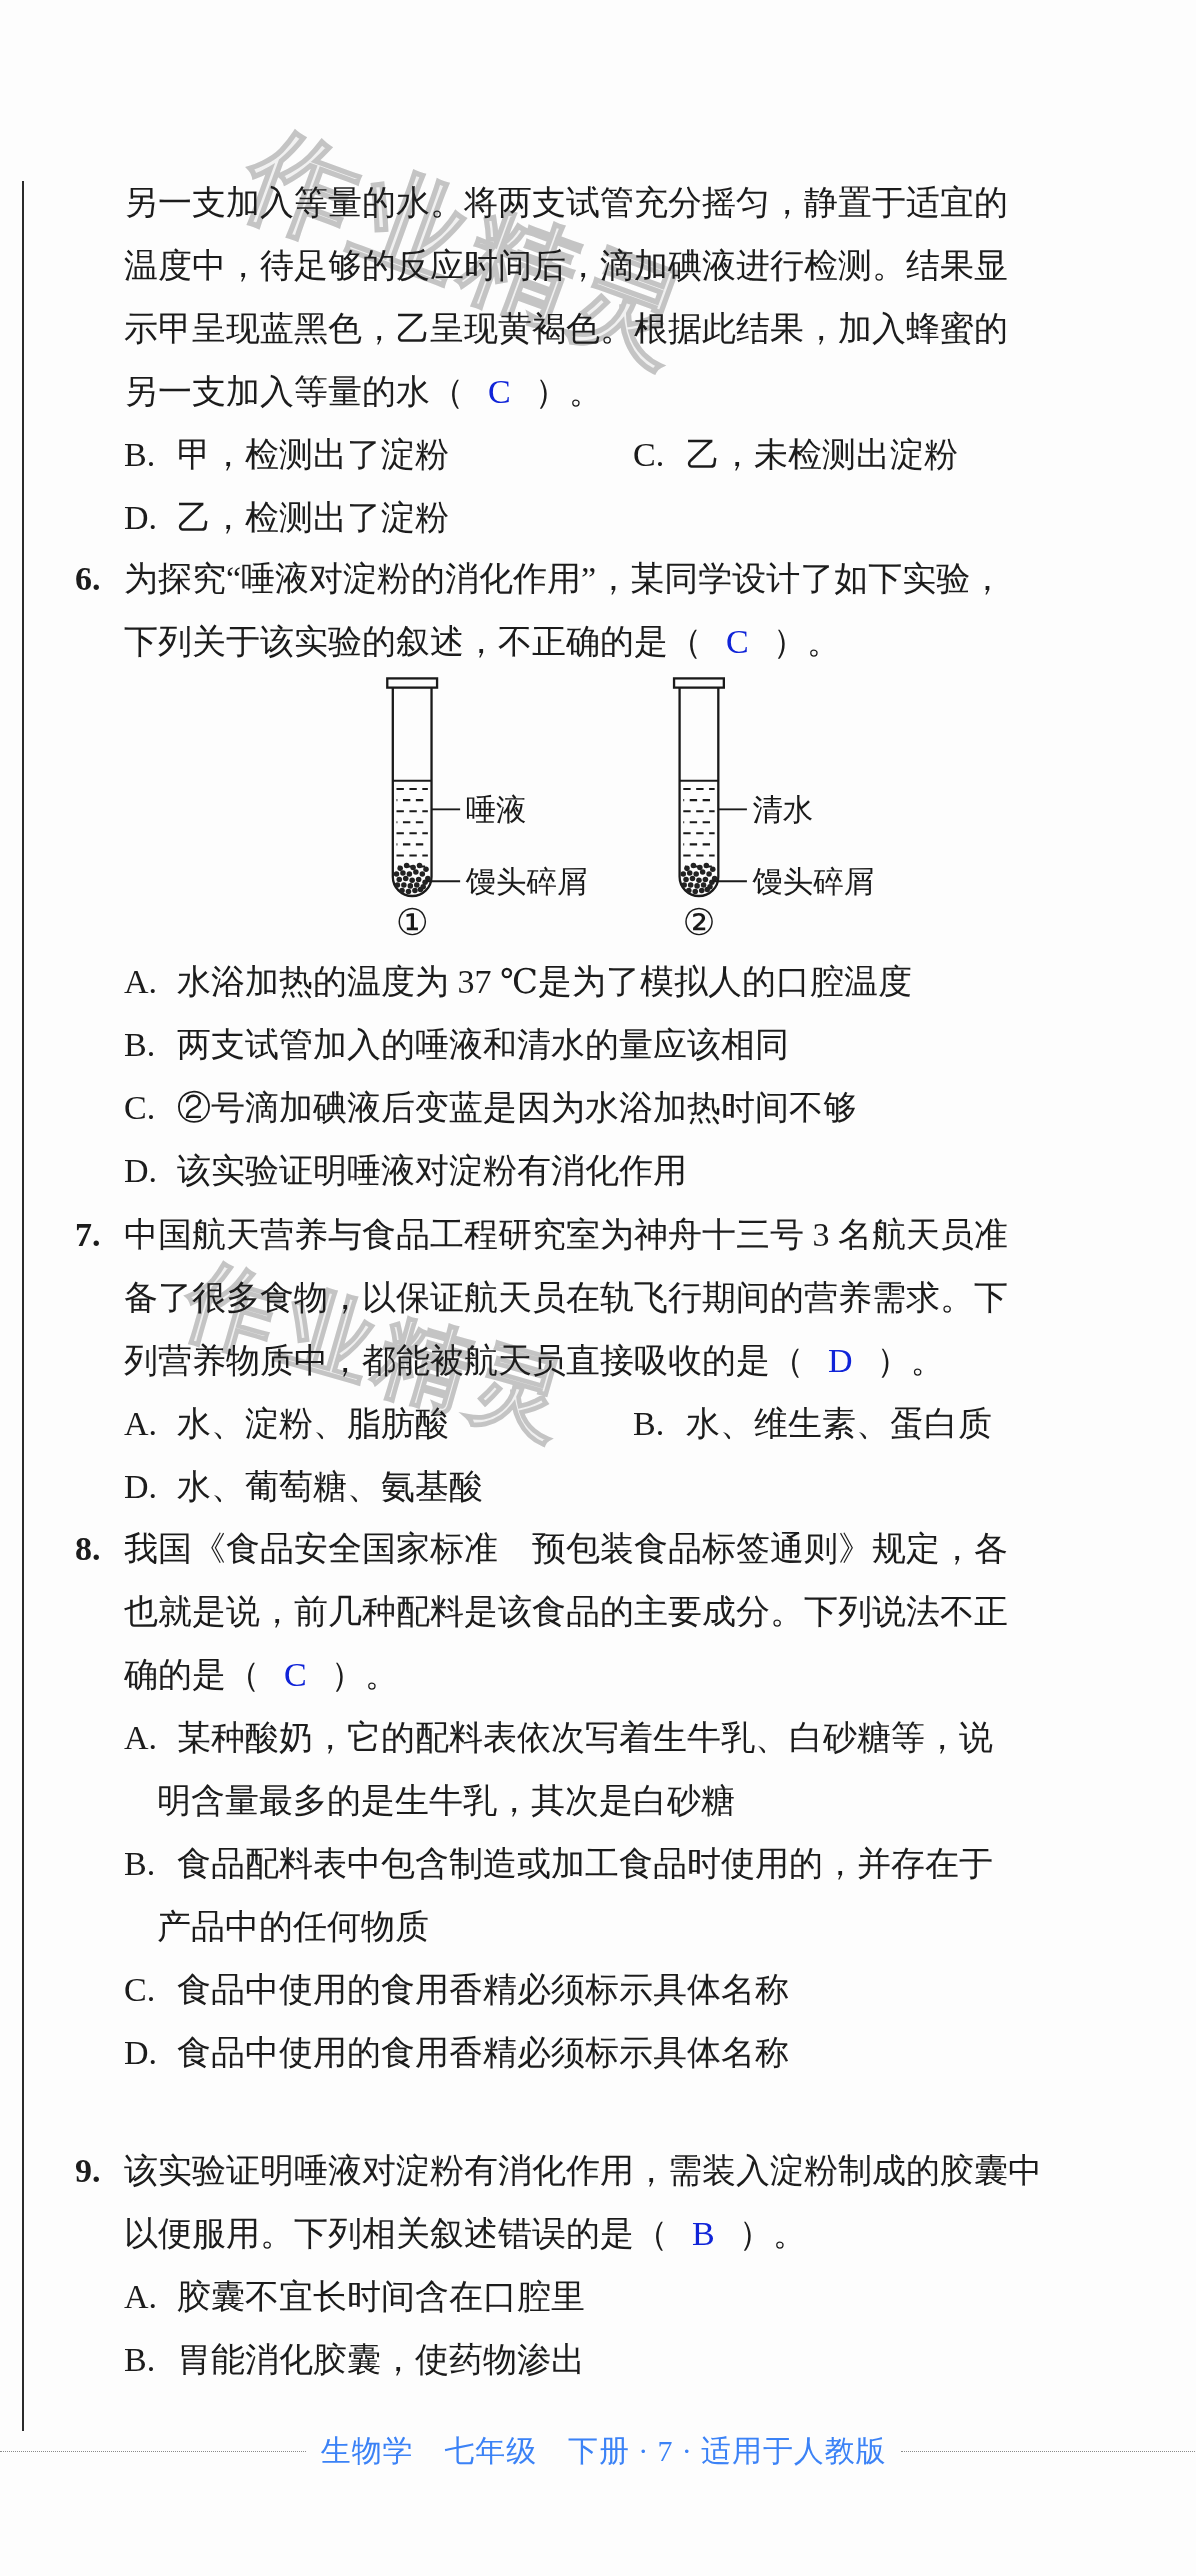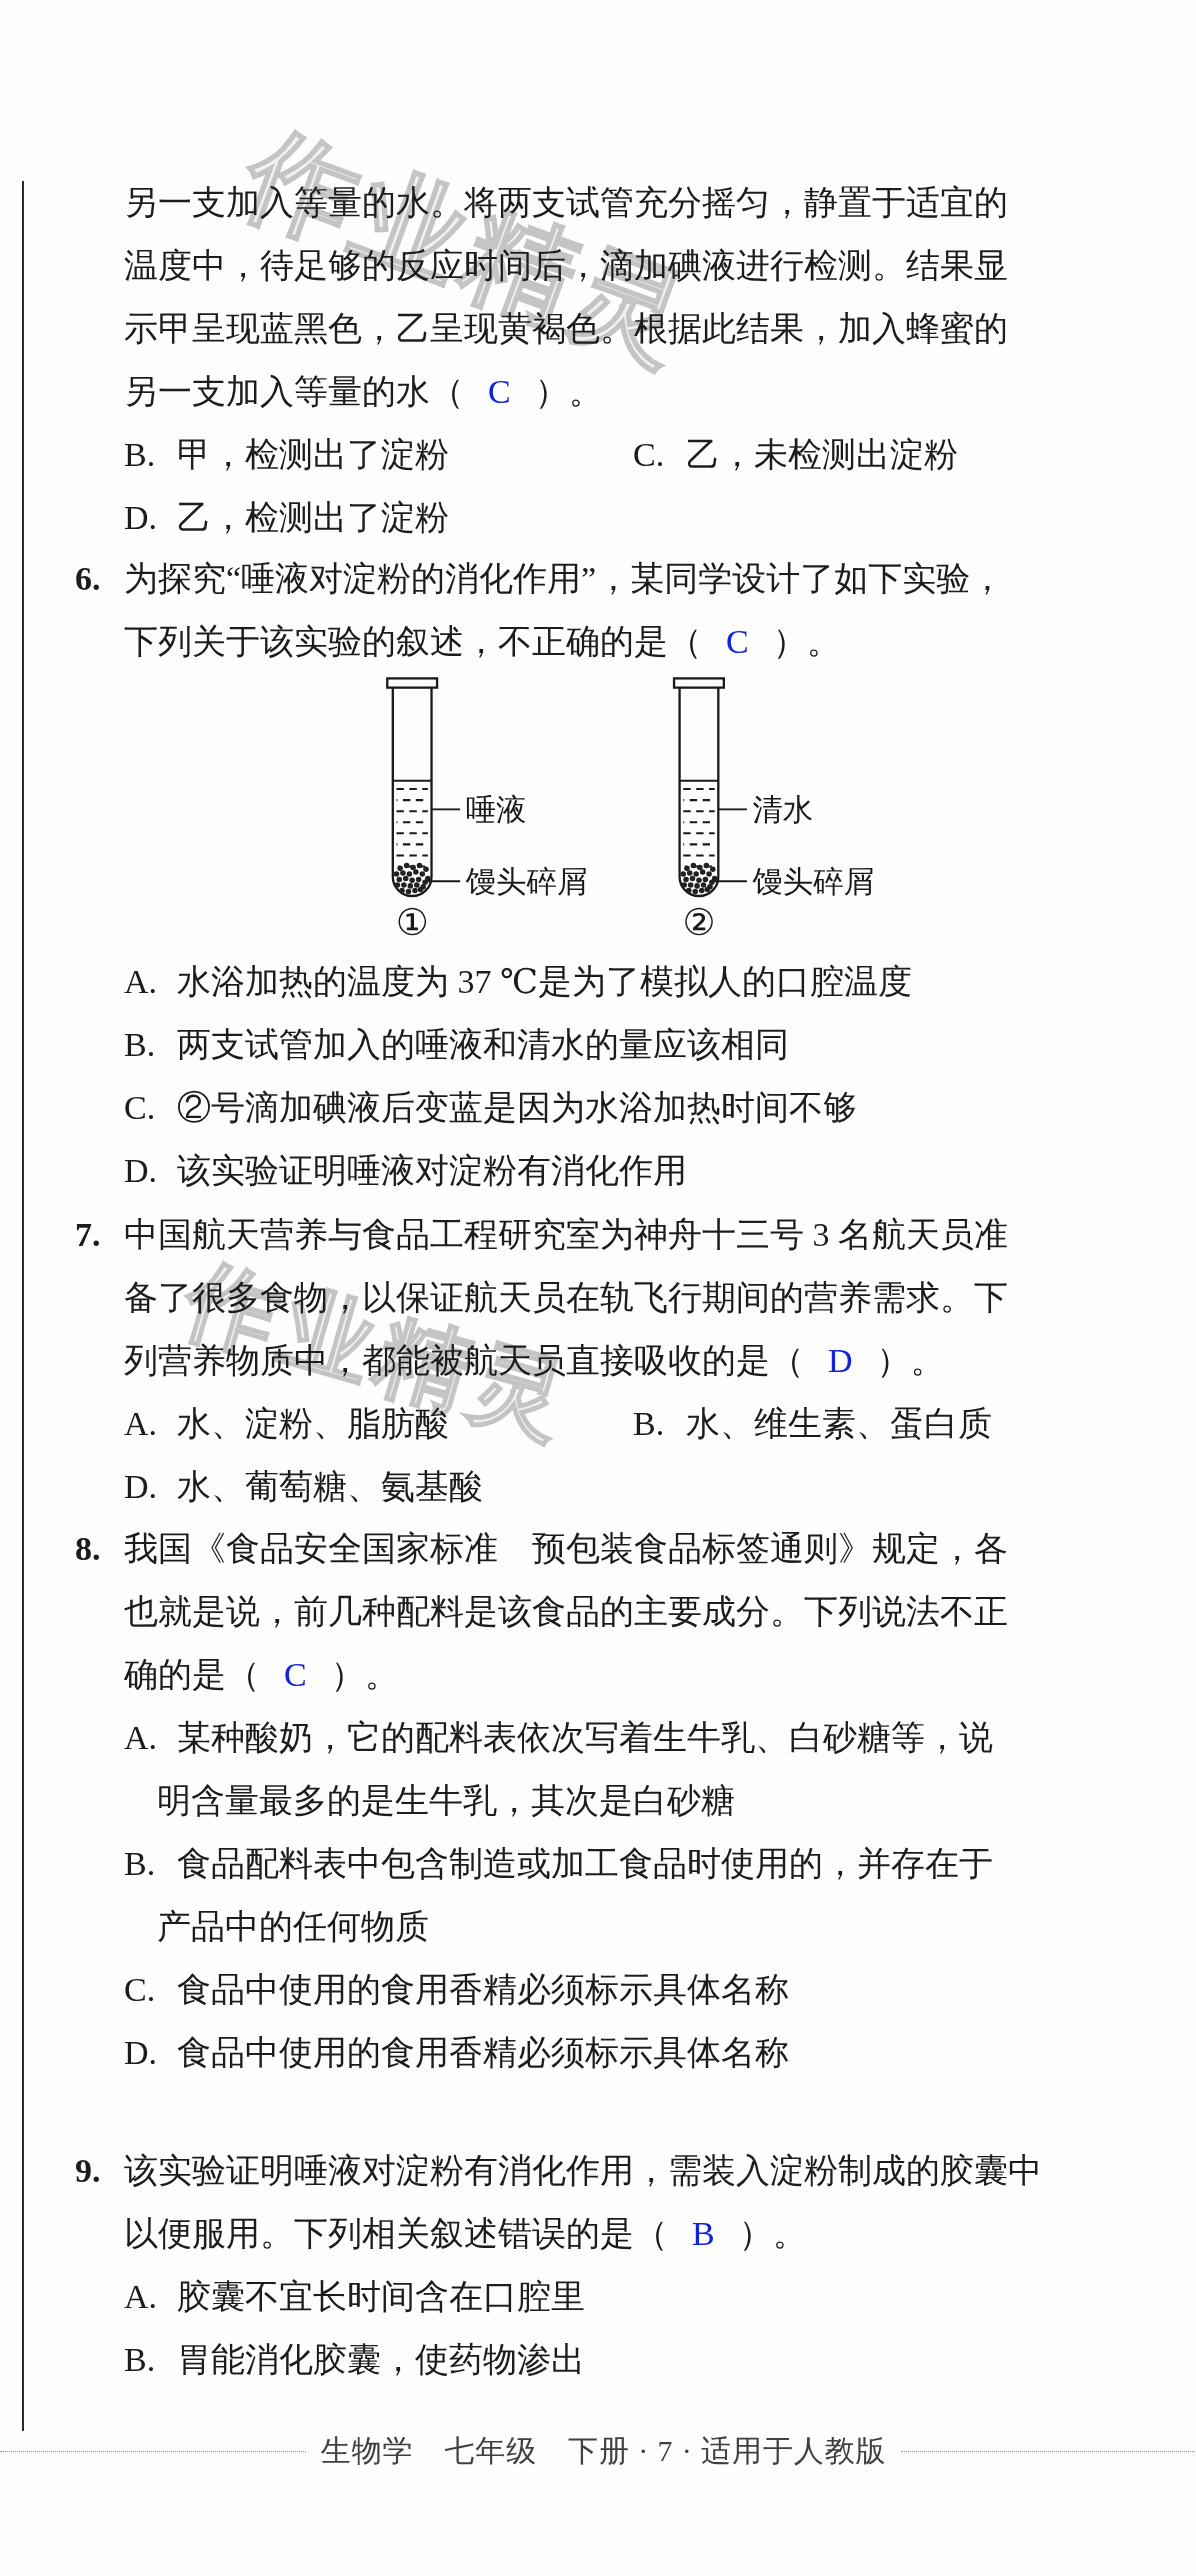--- a/index.html
+++ b/index.html
@@ -61,21 +61,21 @@
     position:absolute;left:0;right:0;top:2431px;
     display:flex;align-items:center;
   }
   .dotted{border-top:1.8px dotted #8a8a8a;height:0;}
   .dotted.l{width:306px;}
   .dotted.r{flex:1;}
   .footer-text{
     margin:0 14.8px;
     font-size:30px;
     letter-spacing:0.9px;
-    color:#404040;
+    color:#3b82f6;
     white-space:nowrap;
   }
 </style>
 </head>
 <body>
 
 <div class="page">
 
   <div class="left-rule"></div>
 

